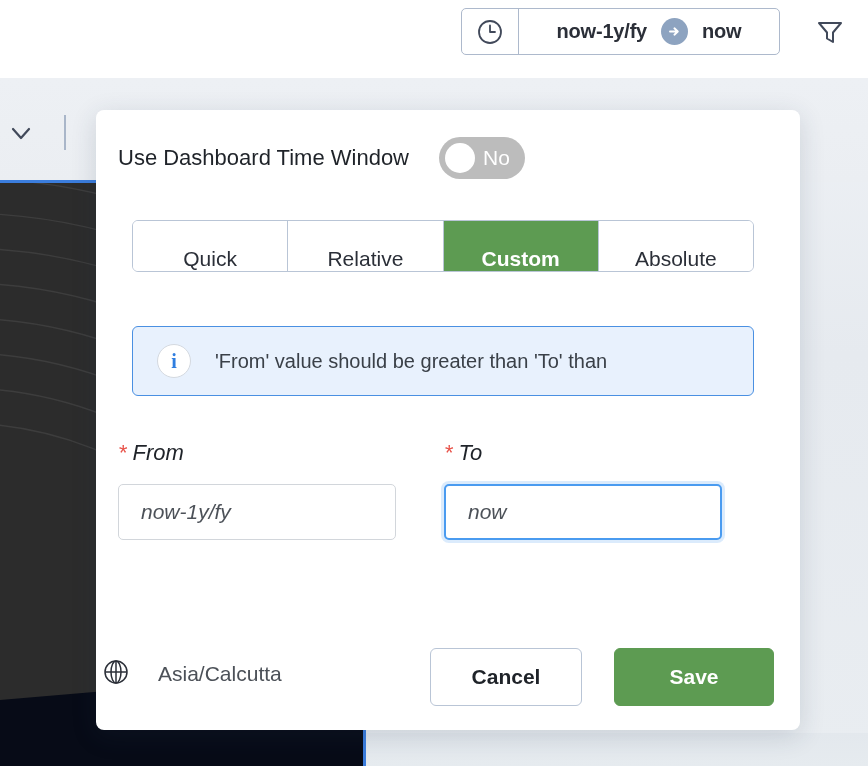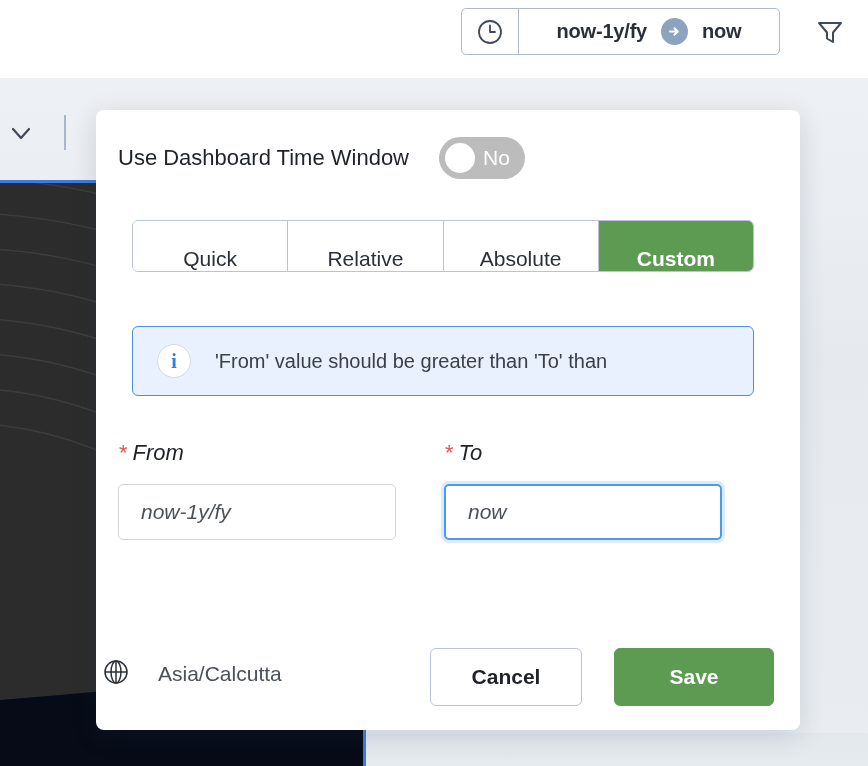--- a/index.html
+++ b/index.html
@@ -379,25 +379,25 @@
       </div>
     </div>
 
     <div class="segmented">
       <div class="seg">
         <span>Quick</span>
       </div>
       <div class="seg">
         <span>Relative</span>
       </div>
+      <div class="seg active">
+        <span>Custom</span>
+      </div>
       <div class="seg">
         <span>Absolute</span>
-      </div>
-      <div class="seg active">
-        <span>Custom</span>
       </div>
     </div>
 
     <div class="info-banner">
       <span class="info-circle">i</span>
       <span class="info-text">'From' value should be greater than 'To' than</span>
     </div>
 
     <div class="field from">
       <div class="field-label">

